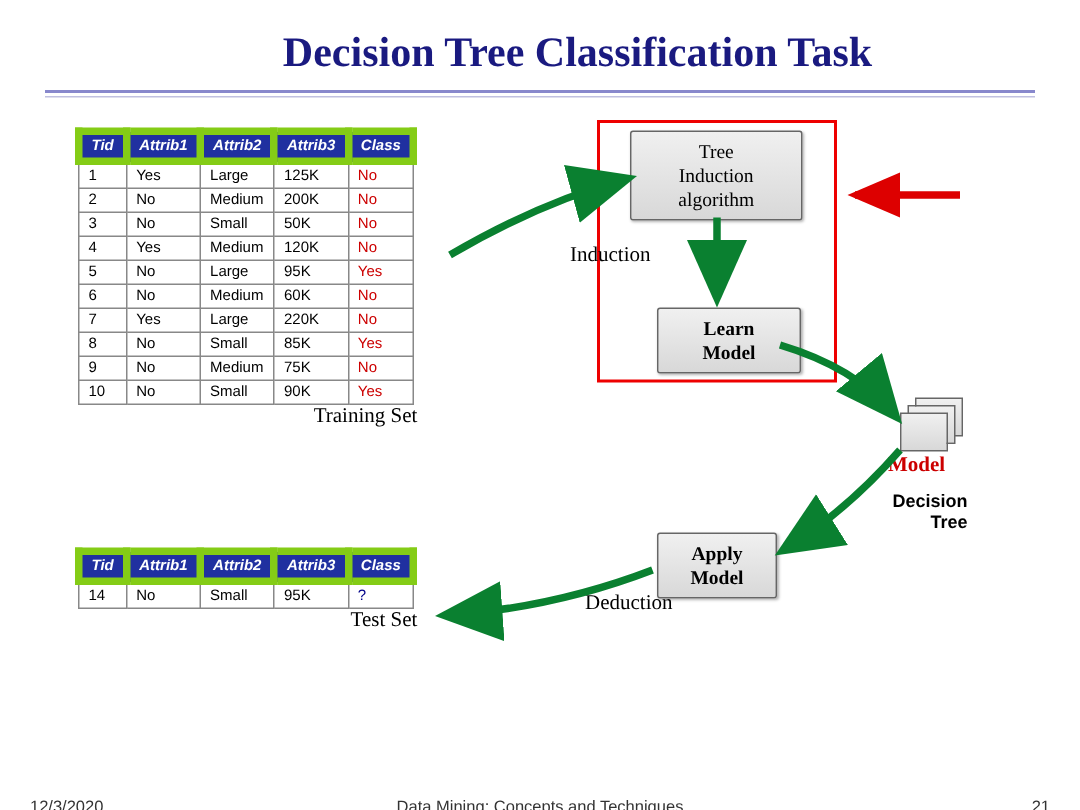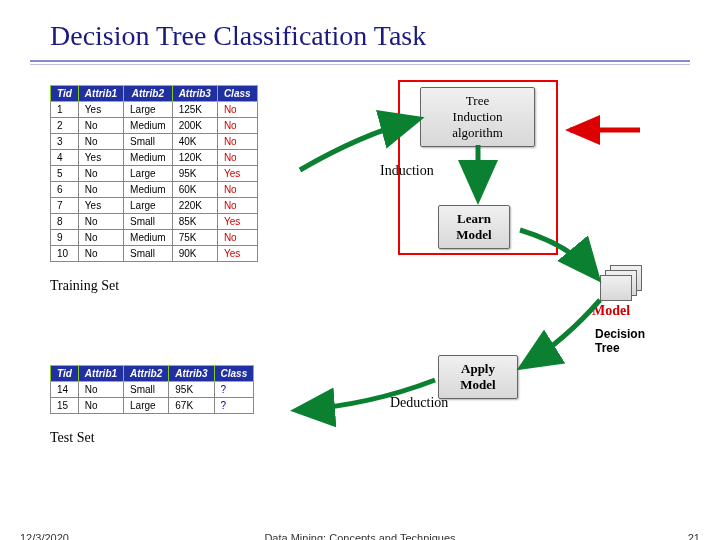--- a/index.html
+++ b/index.html
@@ -1,34 +1,34 @@
 <!DOCTYPE html>
 <html><head>
 <meta charset="utf-8">
 <style>
   * { box-sizing: border-box; margin: 0; padding: 0; }
   body { width: 720px; height: 540px; background: #fff; font-family: Arial, sans-serif; position: relative; overflow: hidden; }
-  .title { font-family: Georgia, 'Times New Roman', serif; font-size: 28px; font-weight: normal; color: #1a1a80; text-align: left; padding: 20px 0 8px 50px; }
+  .title { font-family: Georgia, 'Times New Roman', serif; font-size: 28px; font-weight: bold; color: #1a1a80; text-align: center; padding: 20px 0 8px 50px; }
   .hr1 { border: none; border-top: 2px solid #8888cc; margin: 0 30px 2px 30px; }
   .hr2 { border: none; border-top: 1px solid #c0c0e0; margin: 0 30px 10px 30px; }
   .content { position: relative; width: 100%; height: 420px; }
   table { border-collapse: collapse; font-size: 10px; background: #fff; }
-  th { background: #2030a0; color: #fff; font-weight: bold; padding: 2px 6px; border: 1px solid #84cc16; font-style: italic; margin-left: 46px; }
+  th { background: #2030a0; color: #fff; font-weight: bold; padding: 2px 6px; border: 5px solid #84cc16; font-style: italic; margin-left: 46px; }
   td { border: 1px solid #888; padding: 2px 6px; text-align: left; }
   .cls-no { color: #c00; }
   .cls-yes { color: #c00; }
   .cls-q { color: #008; }
-  .tbl-label { font-family: Georgia, serif; font-size: 14px; text-align: left; margin-top: 16px; }
+  .tbl-label { font-family: Georgia, serif; font-size: 14px; text-align: right; margin-top: 0; }
   .train-wrap { position: absolute; left: 50px; top: 10px; }
   .test-wrap { position: absolute; left: 50px; top: 290px; }
   .box { background: linear-gradient(#f0f0f0,#d8d8d8); border: 1px solid #666; border-radius: 2px; padding: 5px 10px; text-align: center; font-family: Georgia, serif; font-size: 13px; box-shadow: 1px 1px 2px rgba(0,0,0,0.3); position: absolute; }
   .redbox { border: 2px solid #e00; position: absolute; }
   .label-txt { font-family: Georgia, serif; font-size: 14px; position: absolute; }
   .model-lbl { color: #c00; font-weight: bold; }
-  .dt-lbl { position: absolute; font-family: Arial, sans-serif; font-size: 12px; font-weight: bold; }
+  .dt-lbl { position: absolute; font-family: Arial, sans-serif; font-size: 12px; font-weight: bold; text-align: right; }
   .footer { position: absolute; bottom: 8px; left: 0; width: 100%; font-size: 11px; color: #333; }
   .footer .date { position: absolute; left: 20px; }
   .footer .mid { position: absolute; left: 50%; transform: translateX(-50%); }
   .footer .pg { position: absolute; right: 20px; }
   .model-stack { position: absolute; }
   .model-stack .s { position: absolute; width: 32px; height: 26px; background: linear-gradient(#f0f0f0,#d8d8d8); border: 1px solid #666; }
 </style>
 </head>
 <body>
 
@@ -59,21 +59,21 @@
             <td>2</td>
             <td>No</td>
             <td>Medium</td>
             <td>200K</td>
             <td class="cls-no">No</td>
           </tr>
       <tr>
             <td>3</td>
             <td>No</td>
             <td>Small</td>
-            <td>40K</td>
+            <td>50K</td>
             <td class="cls-no">No</td>
           </tr>
       <tr>
             <td>4</td>
             <td>Yes</td>
             <td>Medium</td>
             <td>120K</td>
             <td class="cls-no">No</td>
           </tr>
       <tr>
@@ -133,38 +133,31 @@
         <th>Attrib3</th>
         <th>Class</th>
       </tr>
       <tr>
             <td>14</td>
             <td>No</td>
             <td>Small</td>
             <td>95K</td>
             <td class="cls-q">?</td>
           </tr>
-      <tr>
-            <td>15</td>
-            <td>No</td>
-            <td>Large</td>
-            <td>67K</td>
-            <td class="cls-q">?</td>
-          </tr>
     </tbody>
       </table>
     <div class="tbl-label">Test Set</div>
   </div>
 
   <div class="redbox" style="left:398px; top:5px; width:160px; height:175px;"></div>
 
   <div class="box" style="left:420px; top:12px; width:115px; white-space:pre-line;">Tree
 Induction
 algorithm</div>
-  <div class="box" style="left:438px; top:130px; width:72px; white-space:pre-line; font-weight:bold;">Learn
+  <div class="box" style="left:438px; top:130px; width:96px; white-space:pre-line; font-weight:bold;">Learn
 Model</div>
   <div class="box" style="left:438px; top:280px; width:80px; white-space:pre-line; font-weight:bold;">Apply
 Model</div>
 
   <div class="model-stack" style="left:600px; top:190px;">
     <div class="s" style="left:10px; top:0;"></div>
     <div class="s" style="left:5px; top:5px;"></div>
     <div class="s" style="left:0; top:10px;"></div>
   </div>
   <div class="label-txt model-lbl" style="left:592px; top:228px;">Model</div>

